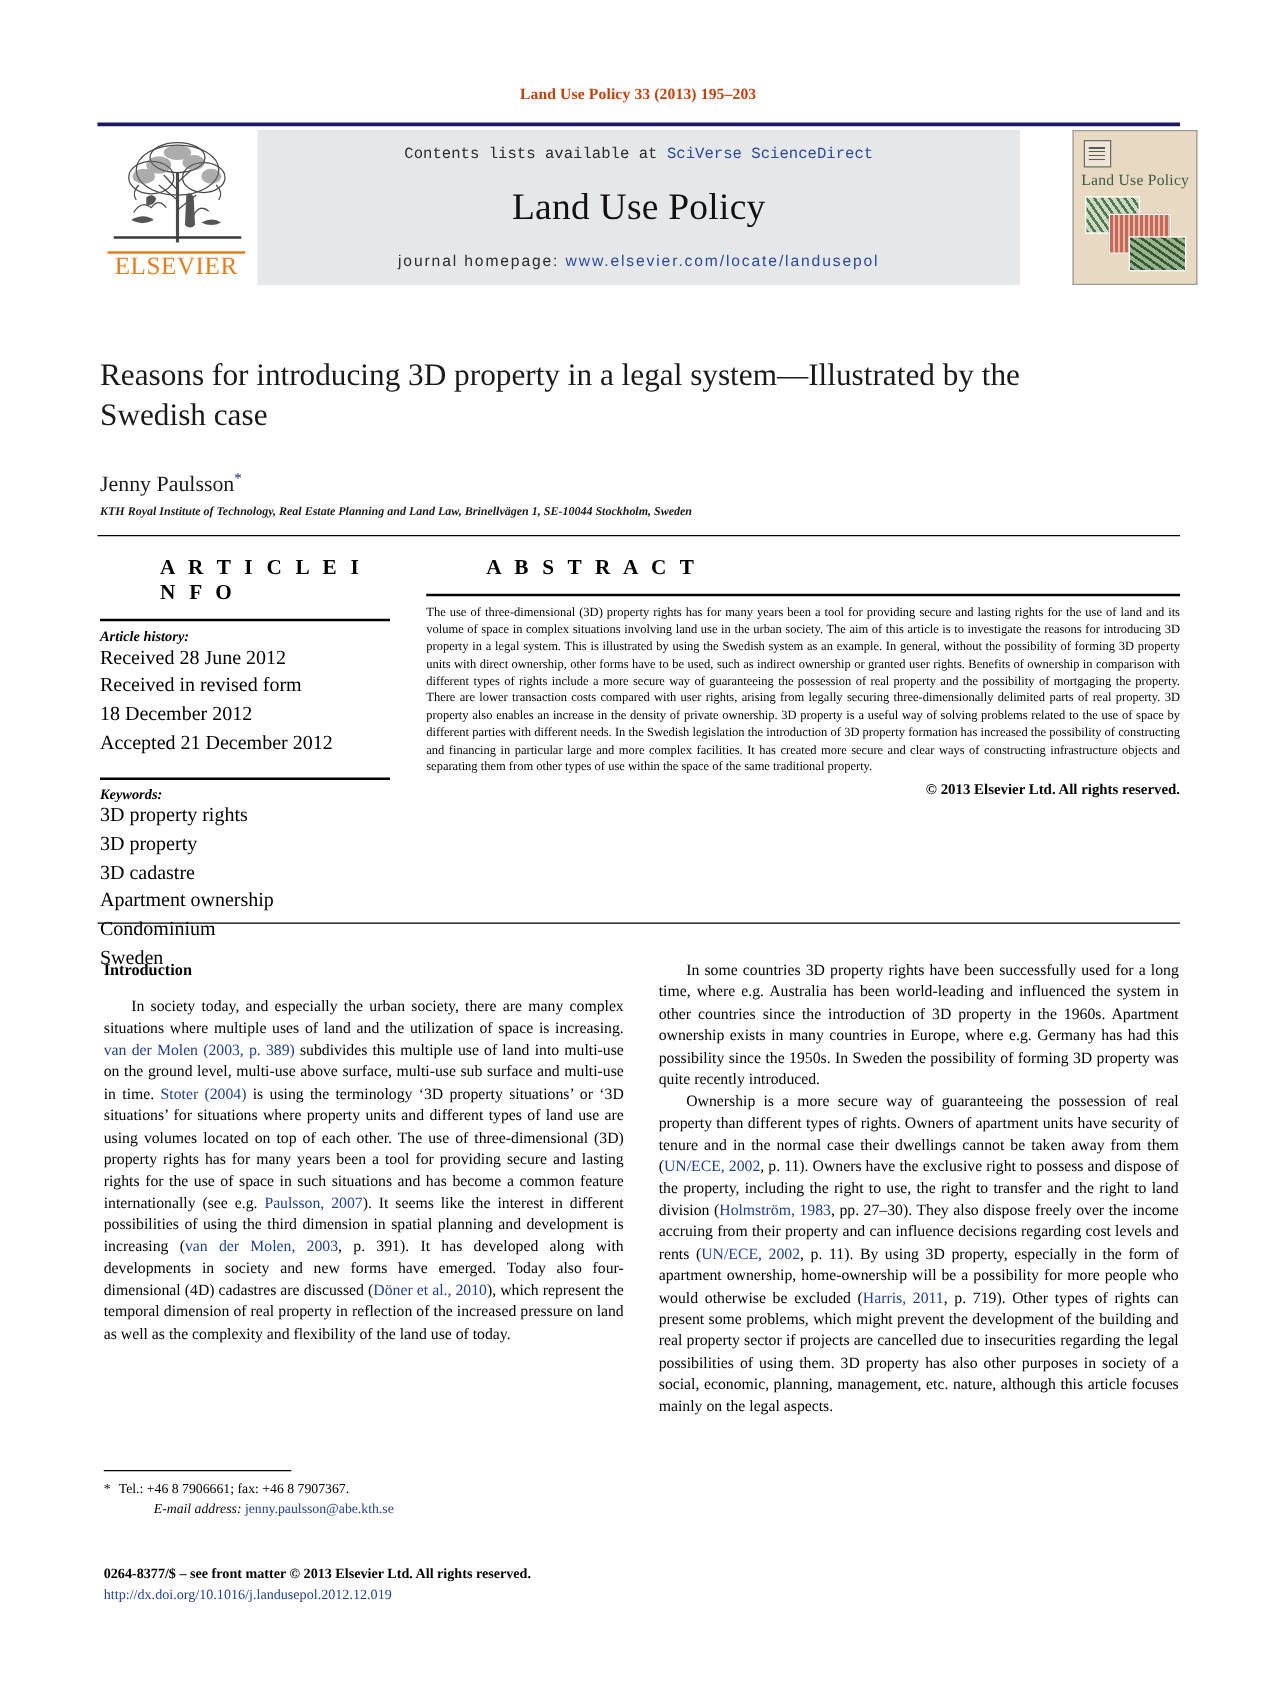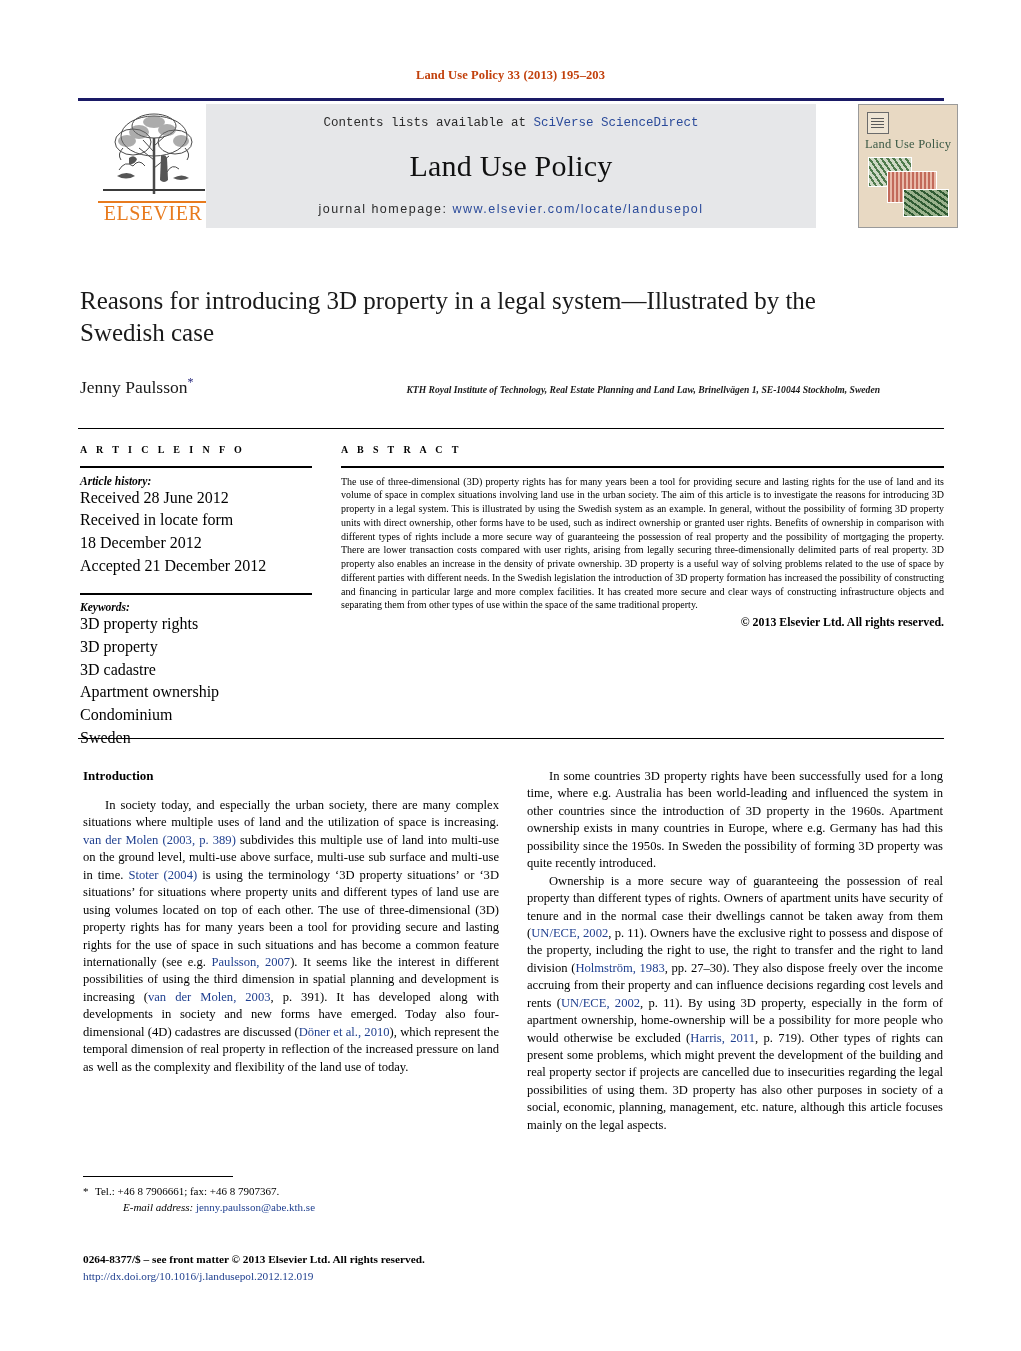--- a/index.html
+++ b/index.html
@@ -87,21 +87,21 @@
     color: #2b2b2b;
     letter-spacing: 1.5px;
   }
   .homepage-line .url {
     color: #2a4a9a;
   }
 
   
   .elsevier {
     position: absolute;
-    left: 16px; top: 8px;
+    left: 4px; top: 8px;
     width: 118px;
     height: 122px;
   }
   .elsevier .tree {
     position: absolute;
     left: 5px; top: 2px;
     width: 110px;
     height: 92px;
   }
   .elsevier .wordmark {
@@ -194,27 +194,26 @@
     font-size: 17.5px;
     color: #1a1a1a;
   }
   .author .star {
     color: #23237a;
     font-size: 12px;
     vertical-align: super;
   }
   .affil {
     position: absolute;
-    left: 80px; top: 384px;
+    left: 80px; top: 404px;
     width: 800px;
     font-size: 9.6px;
     font-style: italic;
     font-weight: bold;
     color: #1a1a1a;
-    text-align: right;
   }
 
   
   .sec-rule-top {
     position: absolute;
     left: 78px; top: 428px;
     width: 866px;
     height: 1px;
     background: #000000;
   }
@@ -230,24 +229,25 @@
     position: absolute;
     left: 80px; top: 444px;
     width: 232px;
   }
   .abs-col {
     position: absolute;
     left: 341px; top: 444px;
     width: 603px;
   }
   .hdr-spaced {
-    font-size: 10px;
+    font-size: 17px;
     font-weight: bold;
     letter-spacing: 3.4px;
     color: #000000;
+    margin-left: 48px;
   }
   .thin-rule {
     width: 100%;
     height: 1.6px;
     background: #000000;
     margin-top: 11px;
     margin-bottom: 7px;
   }
   .info-label {
     font-size: 11.5px;
@@ -409,21 +409,21 @@
   <div class="affil">KTH Royal Institute of Technology, Real Estate Planning and Land Law, Brinellvägen 1, SE-10044 Stockholm, Sweden</div>
 
   <div class="sec-rule-top"></div>
   <div class="sec-rule-bottom"></div>
 
   <div class="info-col">
     <div class="hdr-spaced">A R T I C L E   I N F O</div>
     <div class="thin-rule"></div>
     <div class="info-label">Article history:</div>
     <div class="info-line">Received 28 June 2012</div>
-    <div class="info-line">Received in locate form</div>
+    <div class="info-line">Received in revised form</div>
     <div class="info-line">18 December 2012</div>
     <div class="info-line">Accepted 21 December 2012</div>
     <div class="info-gap"></div>
     <div class="kw-rule"></div>
     <div class="info-label">Keywords:</div>
     <div class="info-line">3D property rights</div>
     <div class="info-line">3D property</div>
     <div class="info-line">3D cadastre</div>
     <div class="info-line">Apartment ownership</div>
     <div class="info-line">Condominium</div>

